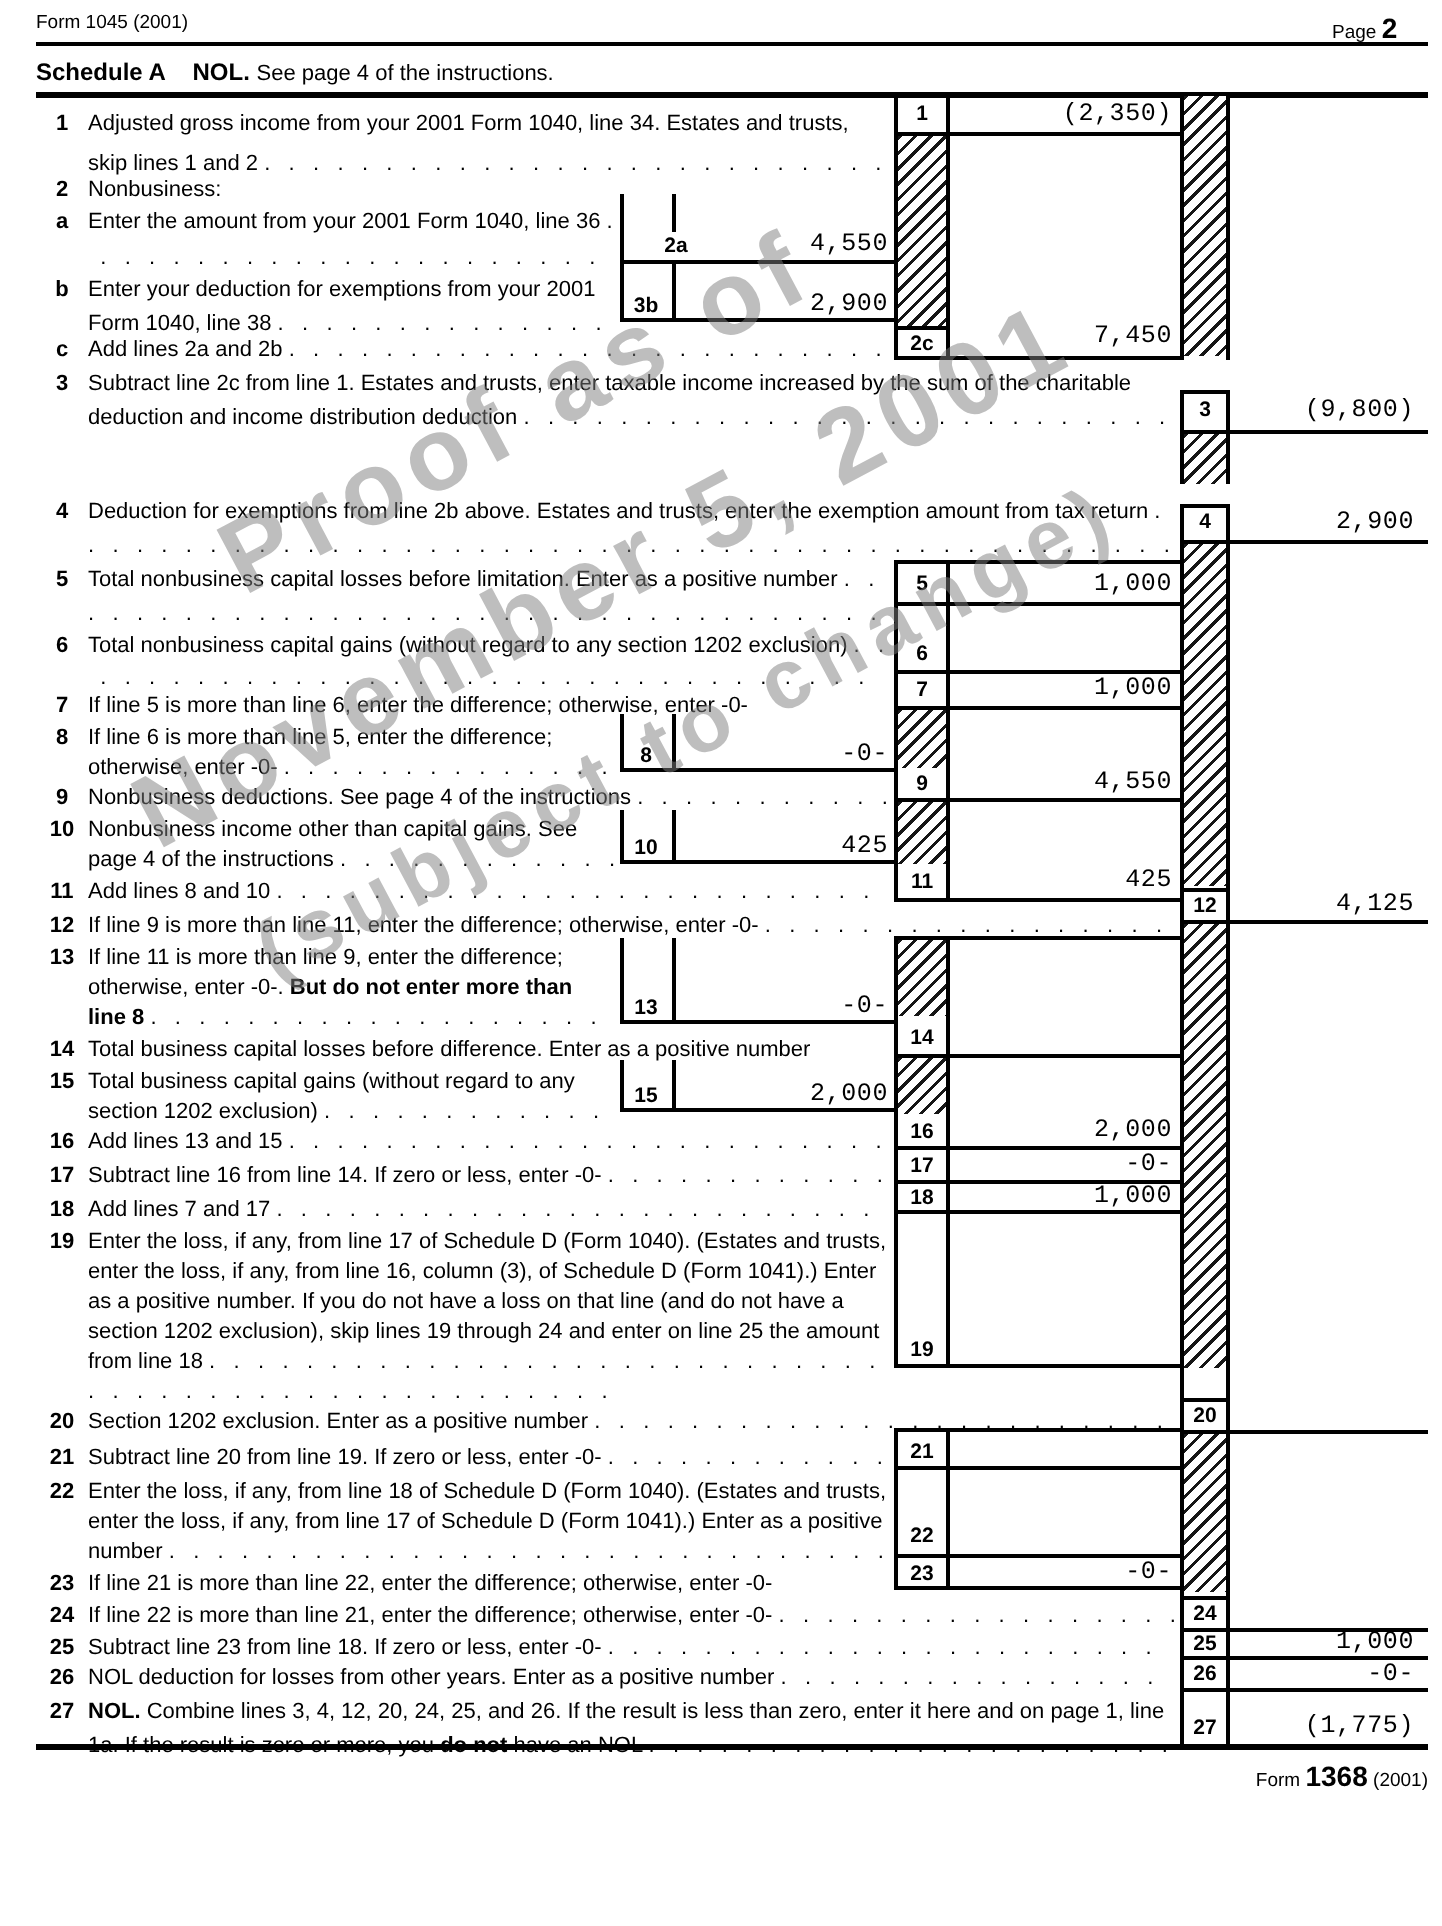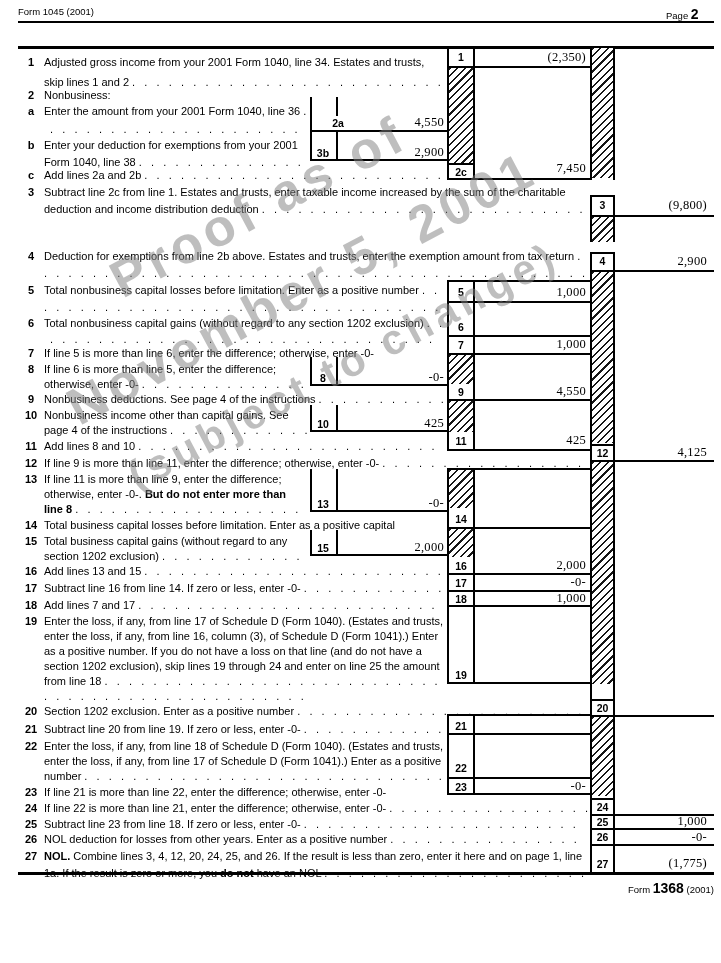--- a/index.html
+++ b/index.html
@@ -13,21 +13,21 @@
   .li{position:absolute;display:flex;overflow:hidden;line-height:15px;font-size:11px;}
   .li .num{flex:none;width:26px;text-align:center;font-weight:bold;}
   .li .txt{flex:1;}
   .b{font-weight:bold;}
   .it{font-style:italic;}
   .dots{color:#000;}
   
   .lab{position:absolute;display:flex;align-items:center;justify-content:center;
        font-size:10.5px;font-weight:bold;background:#fff;}
   .val{position:absolute;text-align:right;padding-right:5px;font-size:12.5px;
-       font-family:Liberation Serif, serif;letter-spacing:.3px;white-space:nowrap;}
+       font-family:Liberation Mono, monospace;letter-spacing:.3px;white-space:nowrap;}
   
   .hdr-small{position:absolute;font-size:9.5px;}
   .pageno{font-size:14px;font-weight:bold;}
   .sched{position:absolute;font-size:12px;}
   .footer{position:absolute;font-size:9.5px;}
   .footer .fnum{font-size:14px;font-weight:bold;}
   
   .wm{position:absolute;left:-90px;top:150px;width:780px;text-align:center;
       transform:rotate(-28deg);color:rgba(125,125,125,0.50);font-weight:bold;
       letter-spacing:5px;pointer-events:none;z-index:3;}
@@ -48,20 +48,25 @@
   </div>
 
   <div class="content">
 
   <div class="hdr-small" style="left:18px;top:6px;">Form 1045 (2001)</div>
   <div class="hdr-small" style="left:666px;top:6px;">
     <span>Page</span>
     <span class="pageno">2</span>
   </div>
   <div class="hl" style="left:18px;top:21px;width:696px;height:1.5px;"></div>
+  <div class="sched" style="left:18px;top:29px;">
+    <span class="b">Schedule A</span>&nbsp;&nbsp;&nbsp;
+    <span class="b">NOL.</span>
+    <span style="font-size:11px;">See page 4 of the instructions.</span>
+  </div>
   <div class="hl" style="left:18px;top:46px;width:696px;height:2.5px;"></div>
 
   <div class="li" style="left:18px;top:52px;width:426px;height:40px;line-height:20px;">
     <span class="num">1</span>
     <div class="txt"><span>Adjusted gross income from your 2001 Form 1040, line 34. Estates and trusts, skip lines 1 and 2</span> <span class="dots">. &nbsp; . &nbsp; . &nbsp; . &nbsp; . &nbsp; . &nbsp; . &nbsp; . &nbsp; . &nbsp; . &nbsp; . &nbsp; . &nbsp; . &nbsp; . &nbsp; . &nbsp; . &nbsp; . &nbsp; . &nbsp; . &nbsp; . &nbsp; . &nbsp; . &nbsp; . &nbsp; . &nbsp; . &nbsp; . &nbsp; . &nbsp; . &nbsp; . &nbsp; . &nbsp; . &nbsp; . &nbsp; . &nbsp; . &nbsp; . &nbsp; . &nbsp; . &nbsp; . &nbsp; . &nbsp; . &nbsp; . &nbsp; . &nbsp; . &nbsp; . &nbsp; . &nbsp; . &nbsp; . &nbsp; . &nbsp; . &nbsp; . &nbsp;</span></div>
   </div>
   <div class="li" style="left:18px;top:88px;width:426px;height:16px;">
     <span class="num">2</span>
     <div class="txt"><span>Nonbusiness:</span></div>
   </div>
@@ -116,21 +121,21 @@
   <div class="li" style="left:18px;top:456px;width:570px;height:15px;">
     <span class="num">12</span>
     <div class="txt"><span>If line 9 is more than line 11, enter the difference; otherwise, enter -0-</span> <span class="dots">. &nbsp; . &nbsp; . &nbsp; . &nbsp; . &nbsp; . &nbsp; . &nbsp; . &nbsp; . &nbsp; . &nbsp; . &nbsp; . &nbsp; . &nbsp; . &nbsp; . &nbsp; . &nbsp; . &nbsp; . &nbsp; . &nbsp; . &nbsp; . &nbsp; . &nbsp; . &nbsp; . &nbsp; . &nbsp; . &nbsp; . &nbsp; . &nbsp; . &nbsp; . &nbsp; . &nbsp; . &nbsp; . &nbsp; . &nbsp; . &nbsp; . &nbsp; . &nbsp; . &nbsp; . &nbsp; . &nbsp; . &nbsp; . &nbsp; . &nbsp; . &nbsp; . &nbsp; . &nbsp; . &nbsp; . &nbsp; . &nbsp; . &nbsp;</span></div>
   </div>
   <div class="li" style="left:18px;top:472px;width:290px;height:46px;">
     <span class="num">13</span>
     <div class="txt"><span>If line 11 is more than line 9, enter the difference; otherwise, enter -0-. </span><span class="b">But do not enter more than line 8</span> <span class="dots">. &nbsp; . &nbsp; . &nbsp; . &nbsp; . &nbsp; . &nbsp; . &nbsp; . &nbsp; . &nbsp; . &nbsp; . &nbsp; . &nbsp; . &nbsp; . &nbsp; . &nbsp; . &nbsp; . &nbsp; . &nbsp; . &nbsp; . &nbsp; . &nbsp; . &nbsp; . &nbsp; . &nbsp; . &nbsp; . &nbsp; . &nbsp; . &nbsp; . &nbsp; . &nbsp; . &nbsp; . &nbsp; . &nbsp; . &nbsp; . &nbsp; . &nbsp; . &nbsp; . &nbsp; . &nbsp; . &nbsp; . &nbsp; . &nbsp; . &nbsp; . &nbsp; . &nbsp; . &nbsp; . &nbsp; . &nbsp; . &nbsp; . &nbsp;</span></div>
   </div>
   <div class="li" style="left:18px;top:518px;width:426px;height:15px;">
     <span class="num">14</span>
-    <div class="txt"><span>Total business capital losses before limitation. Enter as a positive capital</span></div>
+    <div class="txt"><span>Total business capital losses before difference. Enter as a positive number</span></div>
   </div>
   <div class="li" style="left:18px;top:534px;width:290px;height:31px;">
     <span class="num">15</span>
     <div class="txt"><span>Total business capital gains (without regard to any section 1202 exclusion)</span> <span class="dots">. &nbsp; . &nbsp; . &nbsp; . &nbsp; . &nbsp; . &nbsp; . &nbsp; . &nbsp; . &nbsp; . &nbsp; . &nbsp; . &nbsp; . &nbsp; . &nbsp; . &nbsp; . &nbsp; . &nbsp; . &nbsp; . &nbsp; . &nbsp; . &nbsp; . &nbsp; . &nbsp; . &nbsp; . &nbsp; . &nbsp; . &nbsp; . &nbsp; . &nbsp; . &nbsp; . &nbsp; . &nbsp; . &nbsp; . &nbsp; . &nbsp; . &nbsp; . &nbsp; . &nbsp; . &nbsp; . &nbsp; . &nbsp; . &nbsp; . &nbsp; . &nbsp; . &nbsp; . &nbsp; . &nbsp; . &nbsp; . &nbsp; . &nbsp;</span></div>
   </div>
   <div class="li" style="left:18px;top:564px;width:426px;height:15px;">
     <span class="num">16</span>
     <div class="txt"><span>Add lines 13 and 15</span> <span class="dots">. &nbsp; . &nbsp; . &nbsp; . &nbsp; . &nbsp; . &nbsp; . &nbsp; . &nbsp; . &nbsp; . &nbsp; . &nbsp; . &nbsp; . &nbsp; . &nbsp; . &nbsp; . &nbsp; . &nbsp; . &nbsp; . &nbsp; . &nbsp; . &nbsp; . &nbsp; . &nbsp; . &nbsp; . &nbsp; . &nbsp; . &nbsp; . &nbsp; . &nbsp; . &nbsp; . &nbsp; . &nbsp; . &nbsp; . &nbsp; . &nbsp; . &nbsp; . &nbsp; . &nbsp; . &nbsp; . &nbsp; . &nbsp; . &nbsp; . &nbsp; . &nbsp; . &nbsp; . &nbsp; . &nbsp; . &nbsp; . &nbsp; . &nbsp;</span></div>
   </div>
   <div class="li" style="left:18px;top:581px;width:426px;height:15px;">

